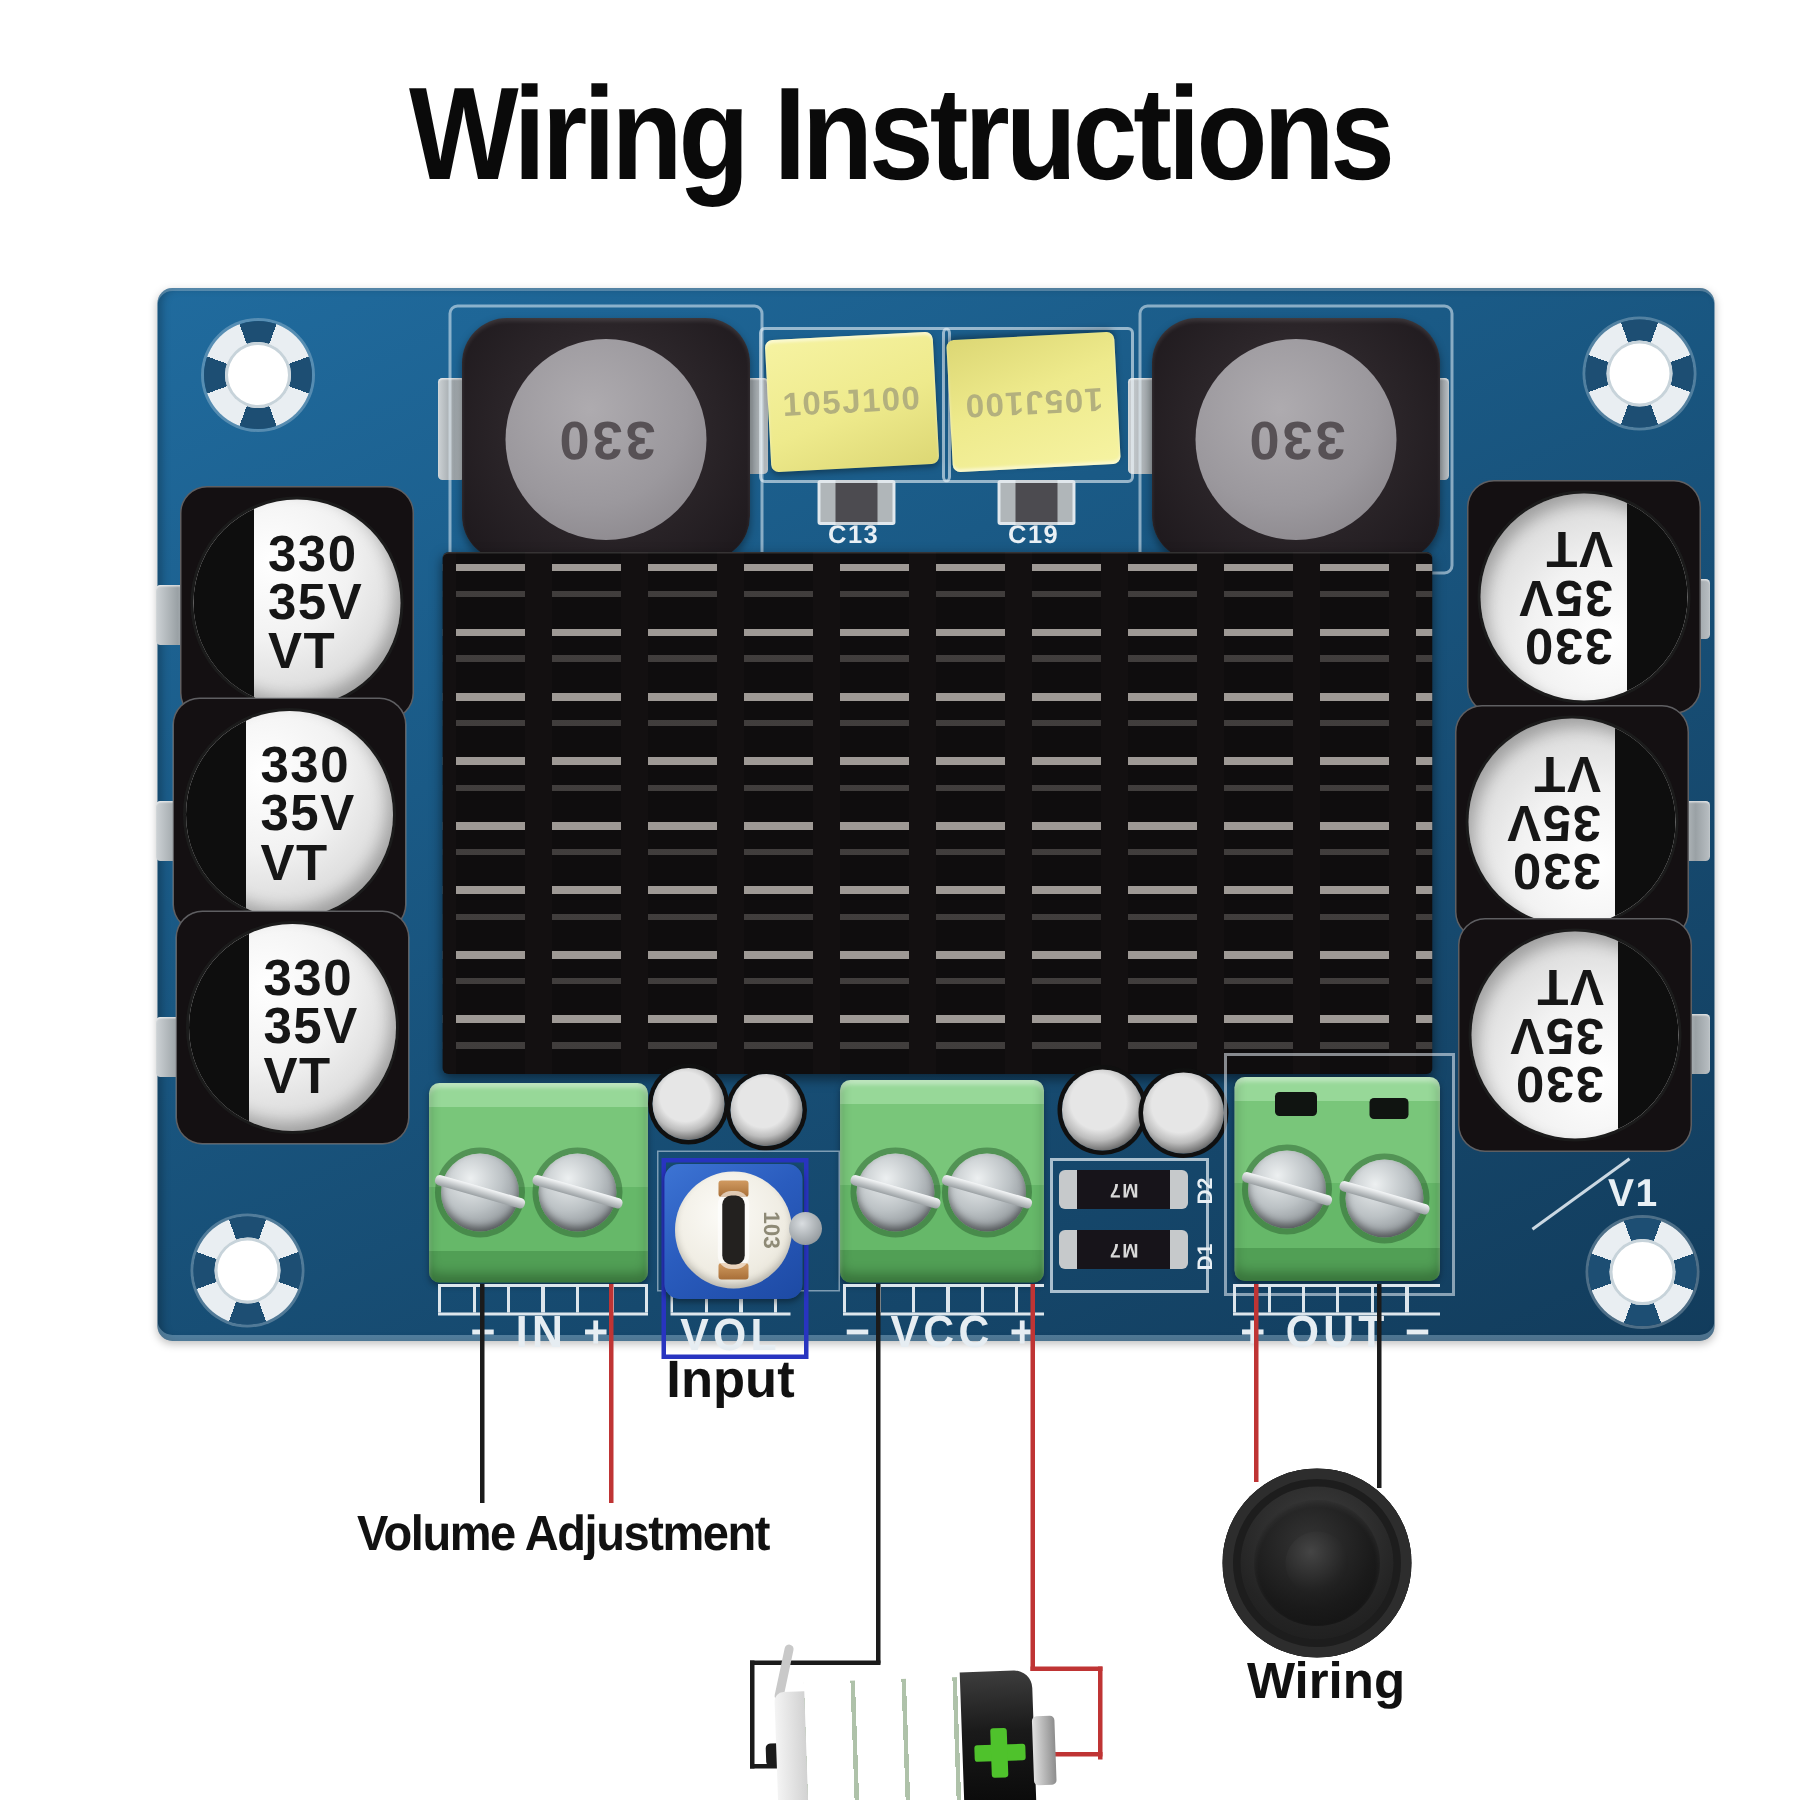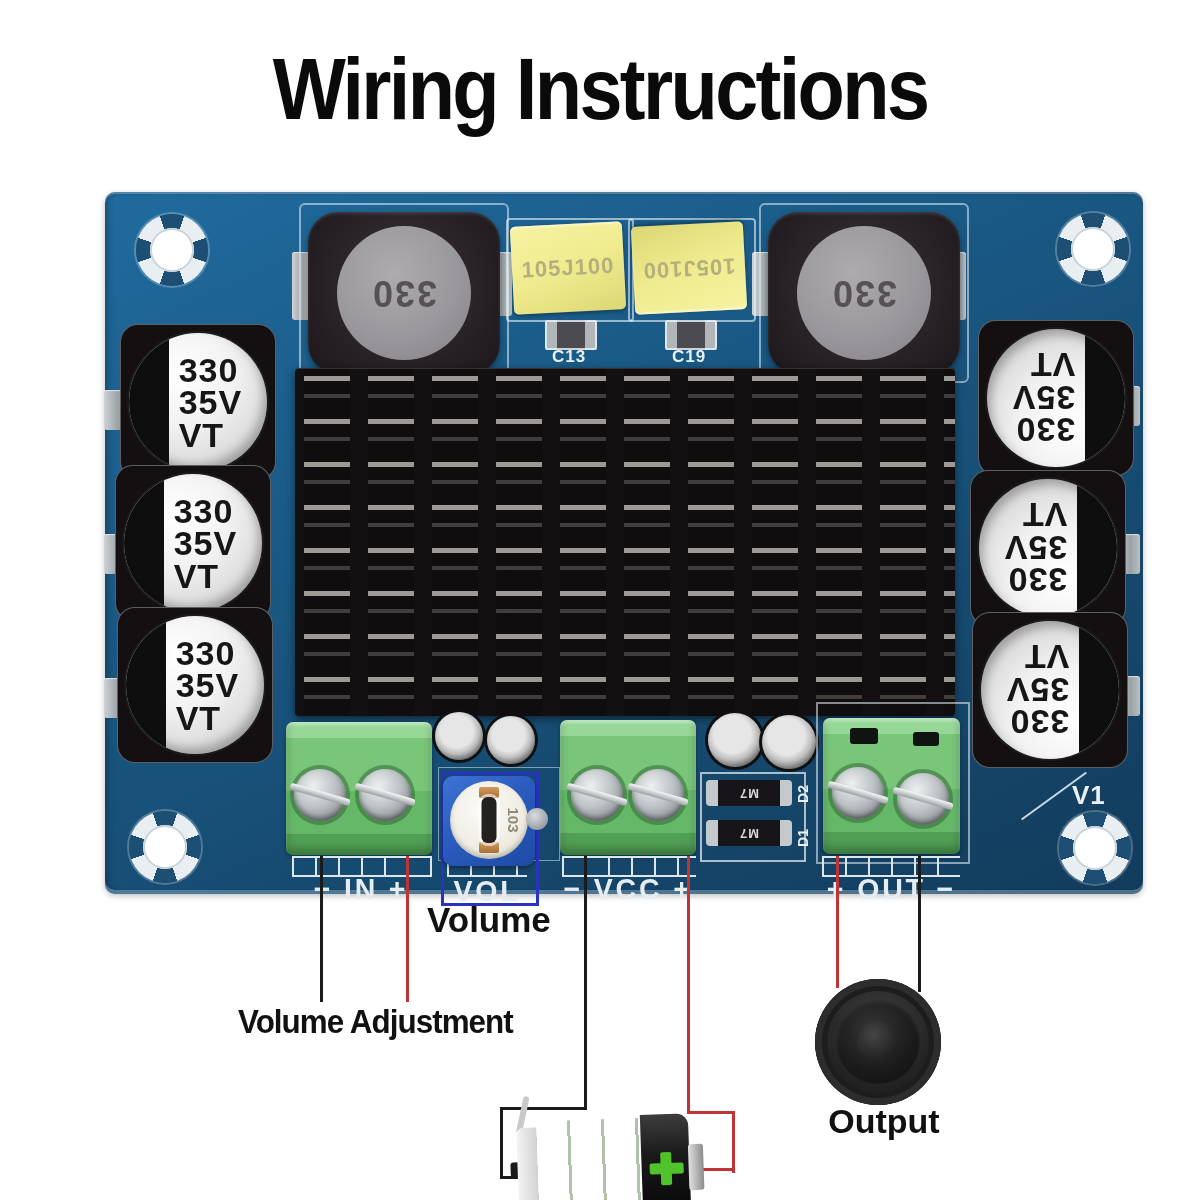--- a/index.html
+++ b/index.html
@@ -344,23 +344,23 @@
 
   <div class="vline c-red" style="left:687px;top:856px;height:258px;"></div>
   <div class="hline c-red" style="left:687px;top:1111px;width:48px;"></div>
   <div class="vline c-red" style="left:732px;top:1111px;height:62px;"></div>
   <div class="hline c-red" style="left:699px;top:1168px;width:36px;"></div>
   <div class="arrow-left" style="left:688px;top:1163px;"></div>
 
   <div class="vline c-red" style="left:836px;top:856px;height:132px;"></div>
   <div class="vline c-black" style="left:918px;top:856px;height:136px;"></div>
 
-  <div class="callout" style="left:427px;top:900px;width:120px;text-align:center;font-size:35px;">Volume</div>
+  <div class="callout" style="left:427px;top:900px;width:120px;text-align:center;font-size:35px;">Input</div>
   <div class="callout" style="left:238px;top:1003px;font-size:33px;letter-spacing:-1px;transform:scaleX(.95);transform-origin:left;">Volume Adjustment</div>
-  <div class="callout" style="left:814px;top:1102px;width:140px;text-align:center;font-size:34px;">Output</div>
+  <div class="callout" style="left:814px;top:1102px;width:140px;text-align:center;font-size:34px;">Wiring</div>
 
   <div class="speaker">
     <div class="cone"></div>
     <div class="dome"></div>
   </div>
 
   <div class="battery">
     <div class="b-stub"></div>
     <div class="b-nub"></div>
     <div class="b-leftcap"></div>

